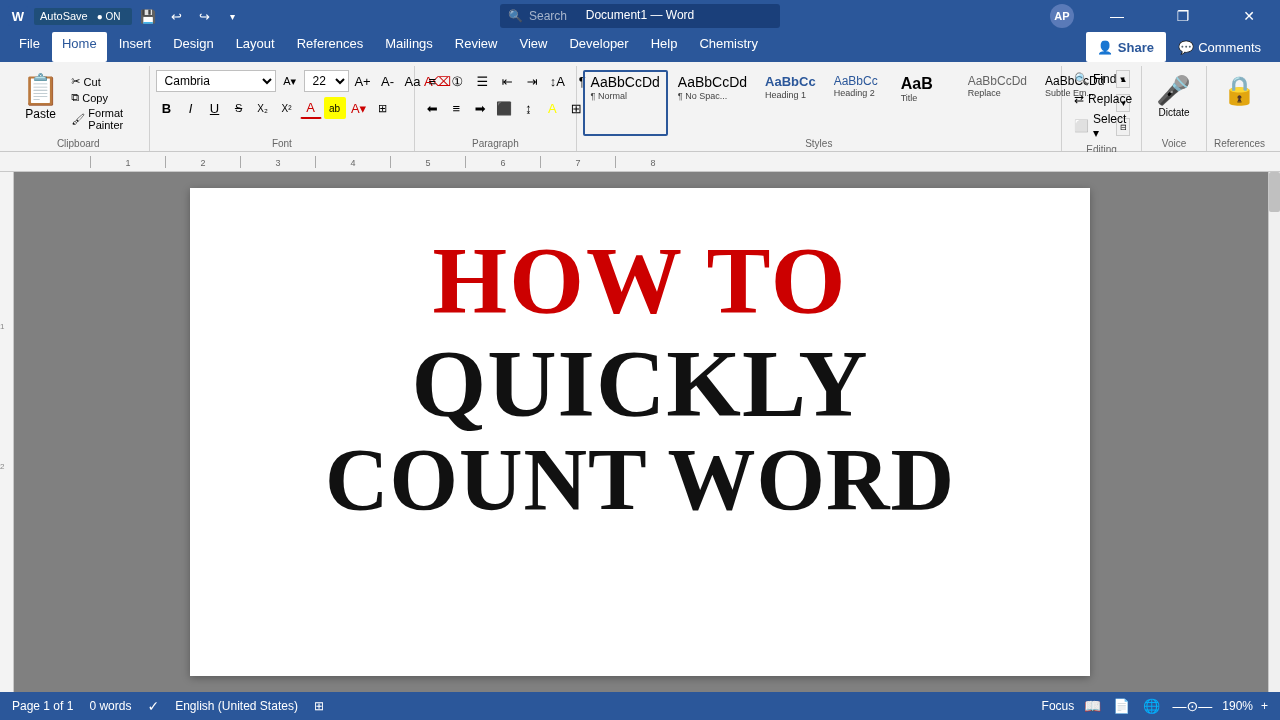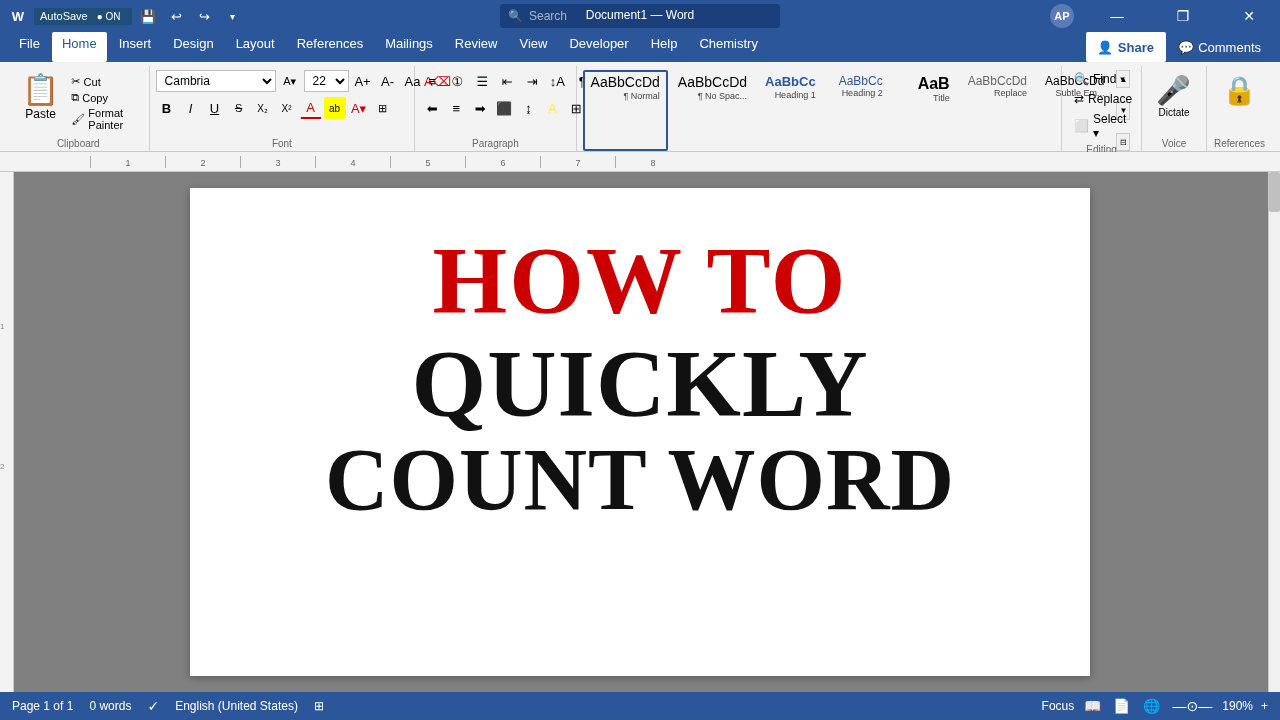--- a/index.html
+++ b/index.html
@@ -104,21 +104,21 @@
     
     .font-row { display: flex; align-items: center; gap: 3px; margin-bottom: 2px; }
     .font-select { height: 22px; font-size: 12px; border: 1px solid #c0c0c0; background: white; padding: 0 4px; min-width: 120px; }
     .font-size-select { height: 22px; font-size: 12px; border: 1px solid #c0c0c0; background: white; padding: 0 4px; width: 45px; }
     .font-btn { width: 22px; height: 22px; display: flex; align-items: center; justify-content: center; cursor: pointer; border-radius: 2px; font-size: 13px; border: 1px solid transparent; }
     .font-format-row { display: flex; gap: 2px; }
     .fmt-btn { width: 22px; height: 22px; display: flex; align-items: center; justify-content: center; cursor: pointer; border-radius: 2px; font-size: 13px; border: 1px solid transparent; }
 
     
     .styles-gallery { display: flex; gap: 2px; flex-wrap: nowrap; }
-    .style-item { display: flex; flex-direction: column; align-items: flex-end; padding: 2px 6px; border-radius: 2px; cursor: pointer; min-width: 65px; border: 2px solid transparent; }
+    .style-item { display: flex; flex-direction: column; align-items: flex-start; padding: 2px 6px; border-radius: 2px; cursor: pointer; min-width: 65px; border: 2px solid transparent; }
     .style-item.active { border-color: #2b579a; }
     .style-preview { font-size: 14px; line-height: 1.2; }
     .style-name { font-size: 9px; color: #444; }
     .styles-scroll { display: flex; flex-direction: column; justify-content: space-between; margin-left: 2px; }
     .styles-scroll-btn { width: 14px; height: 18px; display: flex; align-items: center; justify-content: center; cursor: pointer; background: #f0f0f0; border: 1px solid #ccc; font-size: 8px; }
 
     
     .editing-btns { display: flex; flex-direction: column; gap: 2px; }
     .edit-btn { display: flex; align-items: center; gap: 4px; padding: 2px 6px; cursor: pointer; border-radius: 2px; font-size: 12px; }
 
@@ -391,20 +391,21 @@
           <span class="style-preview" style="font-size:12px;">AaBbCcDd</span>
           <span class="style-name">Subtle Em...</span>
         </div>
       </div>
       <div class="styles-scroll">
         <div class="styles-scroll-btn">▲</div>
         <div class="styles-scroll-btn">▼</div>
         <div class="styles-scroll-btn">⊟</div>
       </div>
     </div>
+    <div class="ribbon-group-label">Styles</div>
   </div>
 
   <div class="ribbon-group" style="min-width:80px;">
     <div class="ribbon-group-content">
       <div class="editing-btns">
         <div class="edit-btn">
           <span>🔍</span>
           <span>Find</span>
           <span style="font-size:9px;">▾</span>
         </div>

